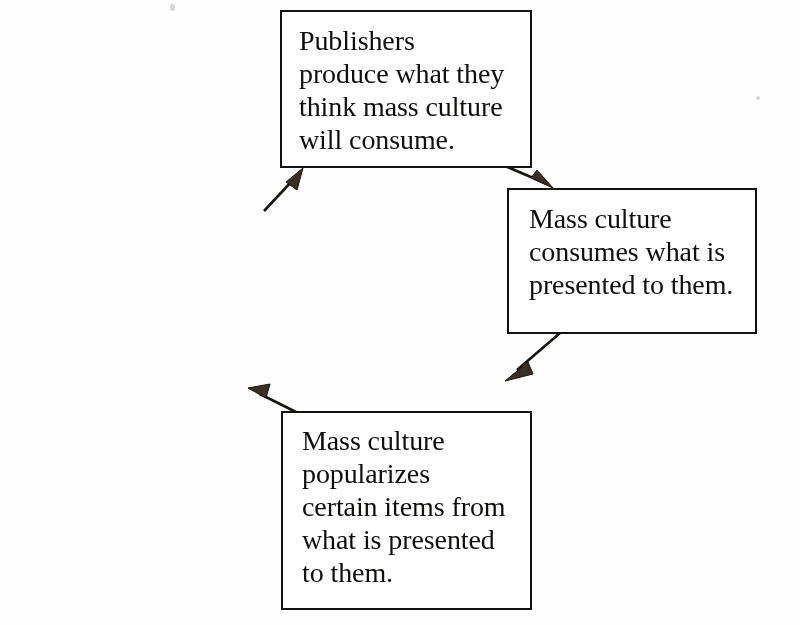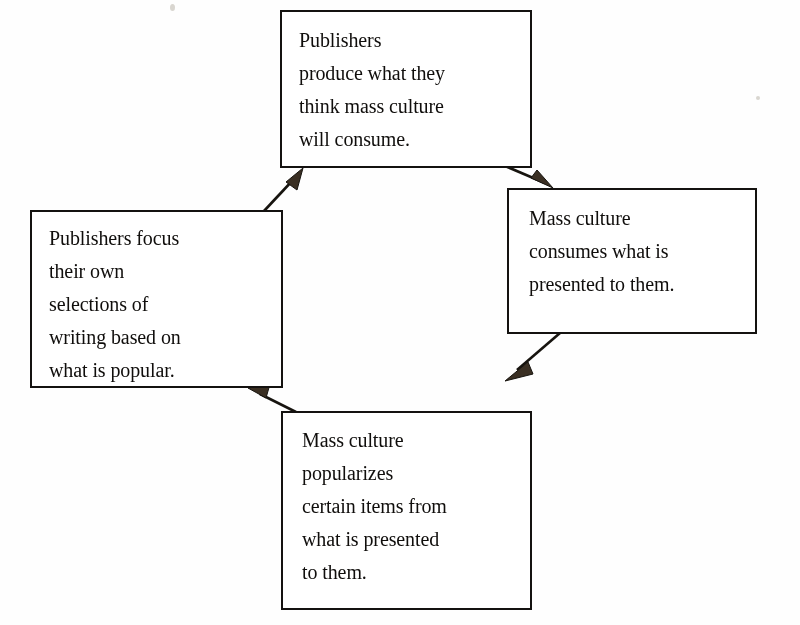--- a/index.html
+++ b/index.html
@@ -19,21 +19,21 @@
   .node {
     position: absolute;
     box-sizing: border-box;
     border: 2px solid #141210;
     background: #ffffff;
     overflow: hidden;
   }
   .node-text {
     position: absolute;
     color: #100e0c;
-    font-size: 20px;
+    font-size: 28px;
     line-height: 33px;
     white-space: pre-line;
     letter-spacing: -0.1px;
   }
   
   #node-top      { left: 280px; top: 10px;  width: 252px; height: 158px; }
   #node-top .node-text    { left: 17px; top: 12px; width: 225px; }
 
   #node-right    { left: 507px; top: 188px; width: 250px; height: 146px; }
   #node-right .node-text  { left: 20px; top: 12px; width: 225px; }
@@ -112,21 +112,14 @@
   </div>
 
   <div class="node" id="node-bottom">
     <div class="node-text">Mass culture
 popularizes
 certain items from
 what is presented
 to them.</div>
   </div>
 
-  <div class="node" id="node-left">
-    <div class="node-text">Publishers focus
-their own
-selections of
-writing based on
-what is popular.</div>
-  </div>
 
 </div>
 
 </body></html>

